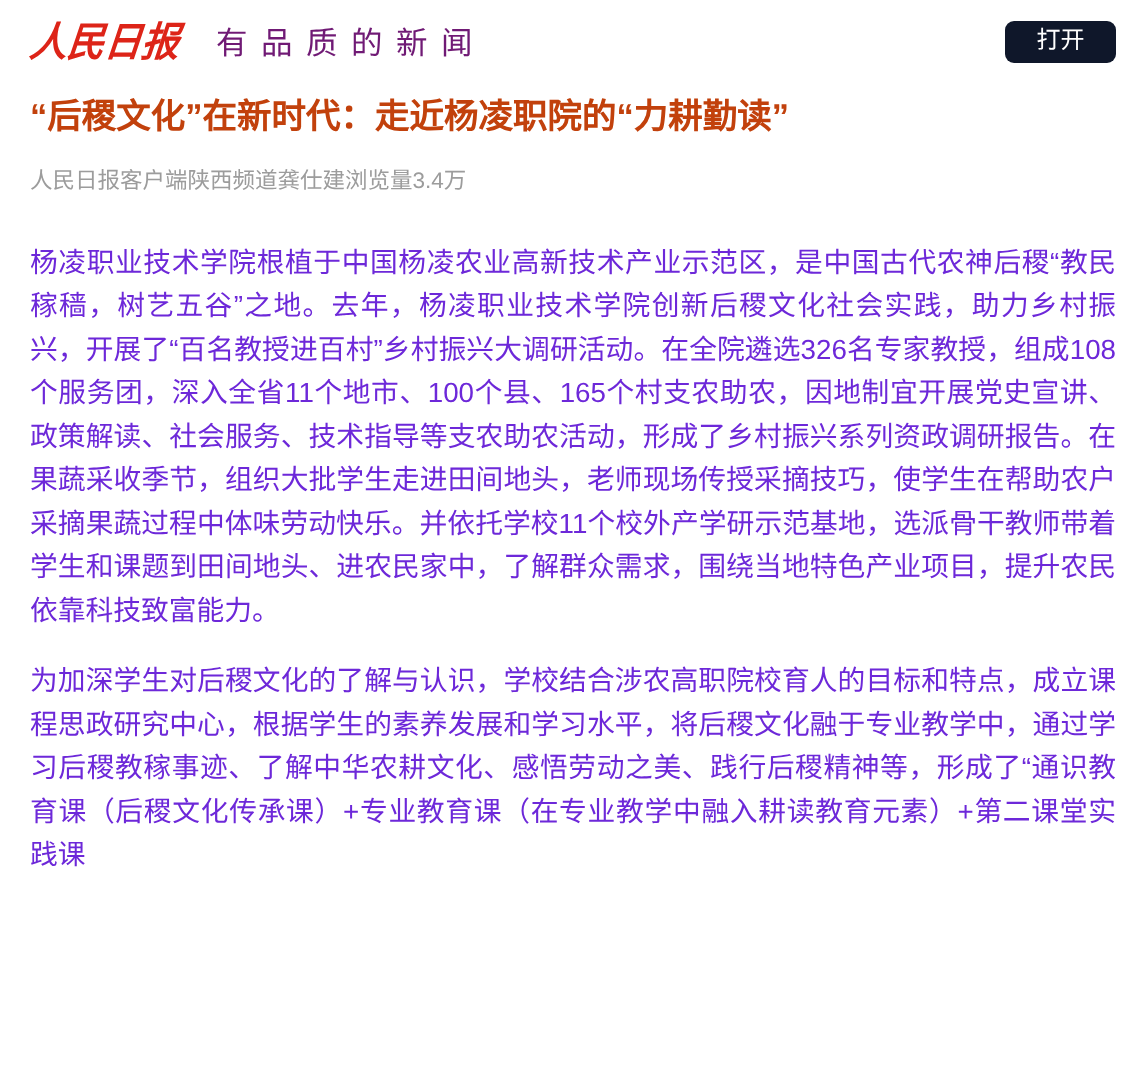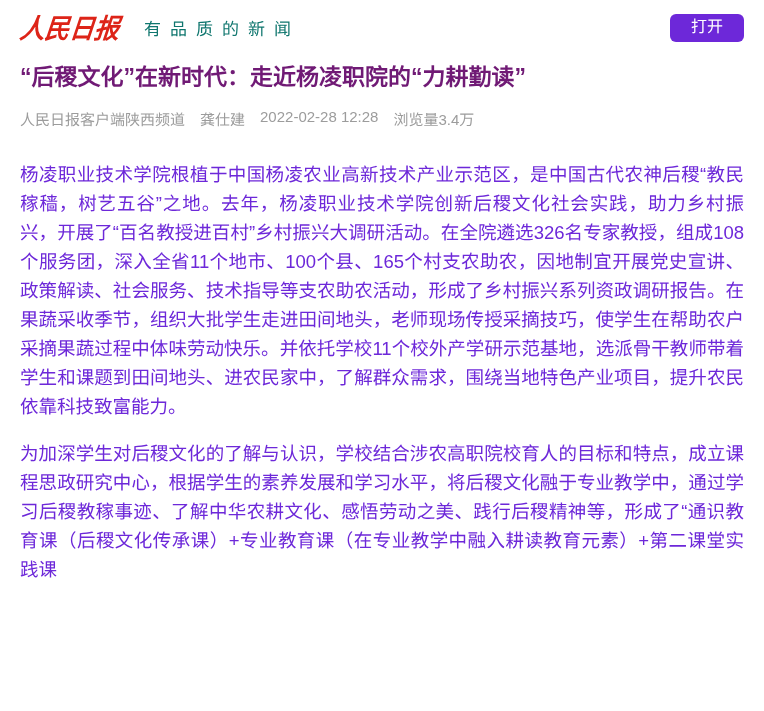--- a/index.html
+++ b/index.html
@@ -32,56 +32,55 @@
     font-style: italic;
     font-weight: bold;
     font-size: 27px;
     color: #dd2418;
     transform: skewX(-6deg) scaleX(0.92);
     transform-origin: left center;
     white-space: nowrap;
     line-height: 1;
   }
   .tagline {
-    font-size: 17px;
-    color: #0f766e;
+    font-size: 21px;
+    color: #701a75;
     letter-spacing: 9px;
     white-space: nowrap;
     line-height: 1;
     padding-top: 2px;
   }
   .open-btn {
     flex: 0 0 auto;
-    background: #6d28d9;
+    background: #0f172a;
     color: #ffffff;
     border: none;
     border-radius: 6px;
     font-size: 16px;
     line-height: 1;
     padding: 6px 21px;
     cursor: pointer;
-    font-family: Liberation Mono, monospace;
+    font-family: Liberation Sans, sans-serif;
   }
 
   
   .title {
     margin: 17px 0 0 0;
     font-size: 23px;
     line-height: 1.4;
     font-weight: 700;
-    color: #701a75;
+    color: #c2410c;
   }
 
   
   .meta {
     margin-top: 15px;
     font-size: 15px;
     color: #9c9c9c;
     display: flex;
-    gap: 15px;
     white-space: nowrap;
   }
 
   
   .body { margin-top: 31px; }
   .body p {
     margin: 0 0 18px 0;
     font-size: 18.5px;
     line-height: 29px;
     color: #6d28d9;
@@ -100,21 +99,20 @@
       <span class="tagline">有品质的新闻</span>
     </div>
     <button class="open-btn">打开</button>
   </header>
 
   <h1 class="title">“后稷文化”在新时代：走近杨凌职院的“力耕勤读”</h1>
 
   <div class="meta">
     <span>人民日报客户端陕西频道</span>
     <span>龚仕建</span>
-    <span>2022-02-28 12:28</span>
     <span>浏览量3.4万</span>
   </div>
 
   <div class="body">
     <p>杨凌职业技术学院根植于中国杨凌农业高新技术产业示范区，是中国古代农神后稷“教民稼穑，树艺五谷”之地。去年，杨凌职业技术学院创新后稷文化社会实践，助力乡村振兴，开展了“百名教授进百村”乡村振兴大调研活动。在全院遴选326名专家教授，组成108个服务团，深入全省11个地市、100个县、165个村支农助农，因地制宜开展党史宣讲、政策解读、社会服务、技术指导等支农助农活动，形成了乡村振兴系列资政调研报告。在果蔬采收季节，组织大批学生走进田间地头，老师现场传授采摘技巧，使学生在帮助农户采摘果蔬过程中体味劳动快乐。并依托学校11个校外产学研示范基地，选派骨干教师带着学生和课题到田间地头、进农民家中，了解群众需求，围绕当地特色产业项目，提升农民依靠科技致富能力。</p>
     <p>为加深学生对后稷文化的了解与认识，学校结合涉农高职院校育人的目标和特点，成立课程思政研究中心，根据学生的素养发展和学习水平，将后稷文化融于专业教学中，通过学习后稷教稼事迹、了解中华农耕文化、感悟劳动之美、践行后稷精神等，形成了“通识教育课（后稷文化传承课）+专业教育课（在专业教学中融入耕读教育元素）+第二课堂实践课</p>
   </div>
 
 </div>
 

